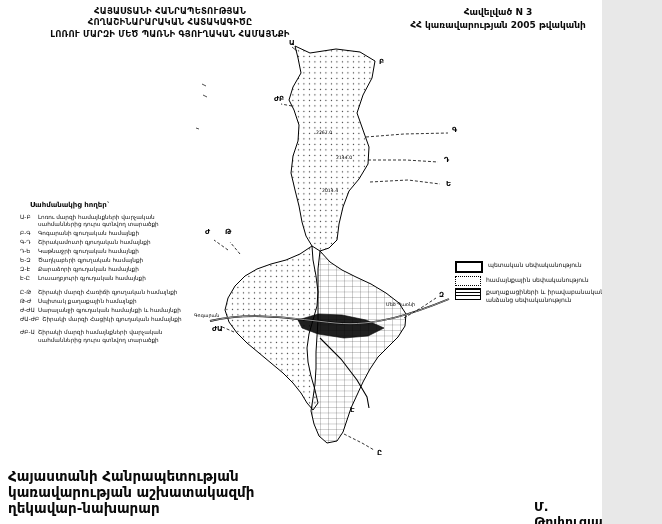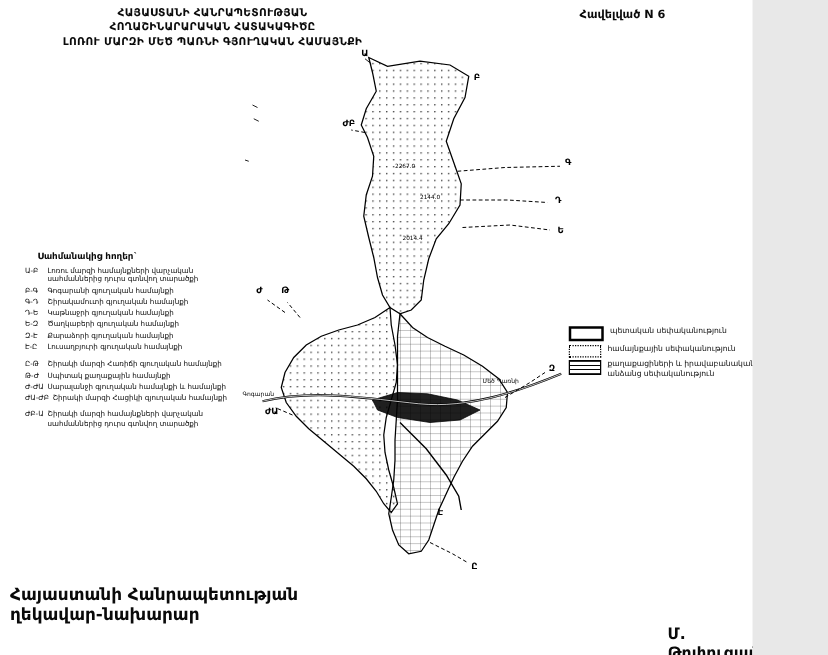--- a/index.html
+++ b/index.html
@@ -42,21 +42,22 @@
 
 <div class="page">
 
   <div class="hdr-left">
     <div>ՀԱՅԱՍՏԱՆԻ ՀԱՆՐԱՊԵՏՈՒԹՅԱՆ</div>
     <div>ՀՈՂԱՇԻՆԱՐԱՐԱԿԱՆ ՀԱՏԱԿԱԳԻԾԸ</div>
     <div>ԼՈՌՈՒ ՄԱՐԶԻ ՄԵԾ ՊԱՌՆԻ ԳՅՈՒՂԱԿԱՆ ՀԱՄԱՅՆՔԻ</div>
   </div>
 
   <div class="hdr-right">
-    <div>Հավելված N 6</div>
+    <div>Հավելված N 3</div>
+    <div>ՀՀ կառավարության 2005 թվականի</div>
   </div>
 
   <svg class="map" width="662" height="524" viewBox="0 0 662 524">
     <defs>
       <pattern id="dots" width="5.5" height="5.5" patternUnits="userSpaceOnUse">
         <circle cx="1.4" cy="1.4" r="0.62" fill="#222"></circle>
       </pattern>
       <pattern id="grid" width="8" height="5.5" patternUnits="userSpaceOnUse">
         <path d="M0 0H8M0 0V5.5" stroke="#333" stroke-width="0.45" fill="none"></path>
       </pattern>
@@ -191,17 +192,18 @@
       <span>համայնքային սեփականություն</span>
     </div>
     <div class="legend-item">
       <span class="swatch hatched"></span>
       <span>քաղաքացիների և իրավաբանական անձանց սեփականություն</span>
     </div>
   </div>
 
   <div class="footer-left">
     <div>Հայաստանի Հանրապետության</div>
+    <div>կառավարության աշխատակազմի</div>
     <div>ղեկավար-նախարար</div>
   </div>
   <div class="signature">Մ. Թոփուզյան</div>
 
 </div>
 
 </body></html>

